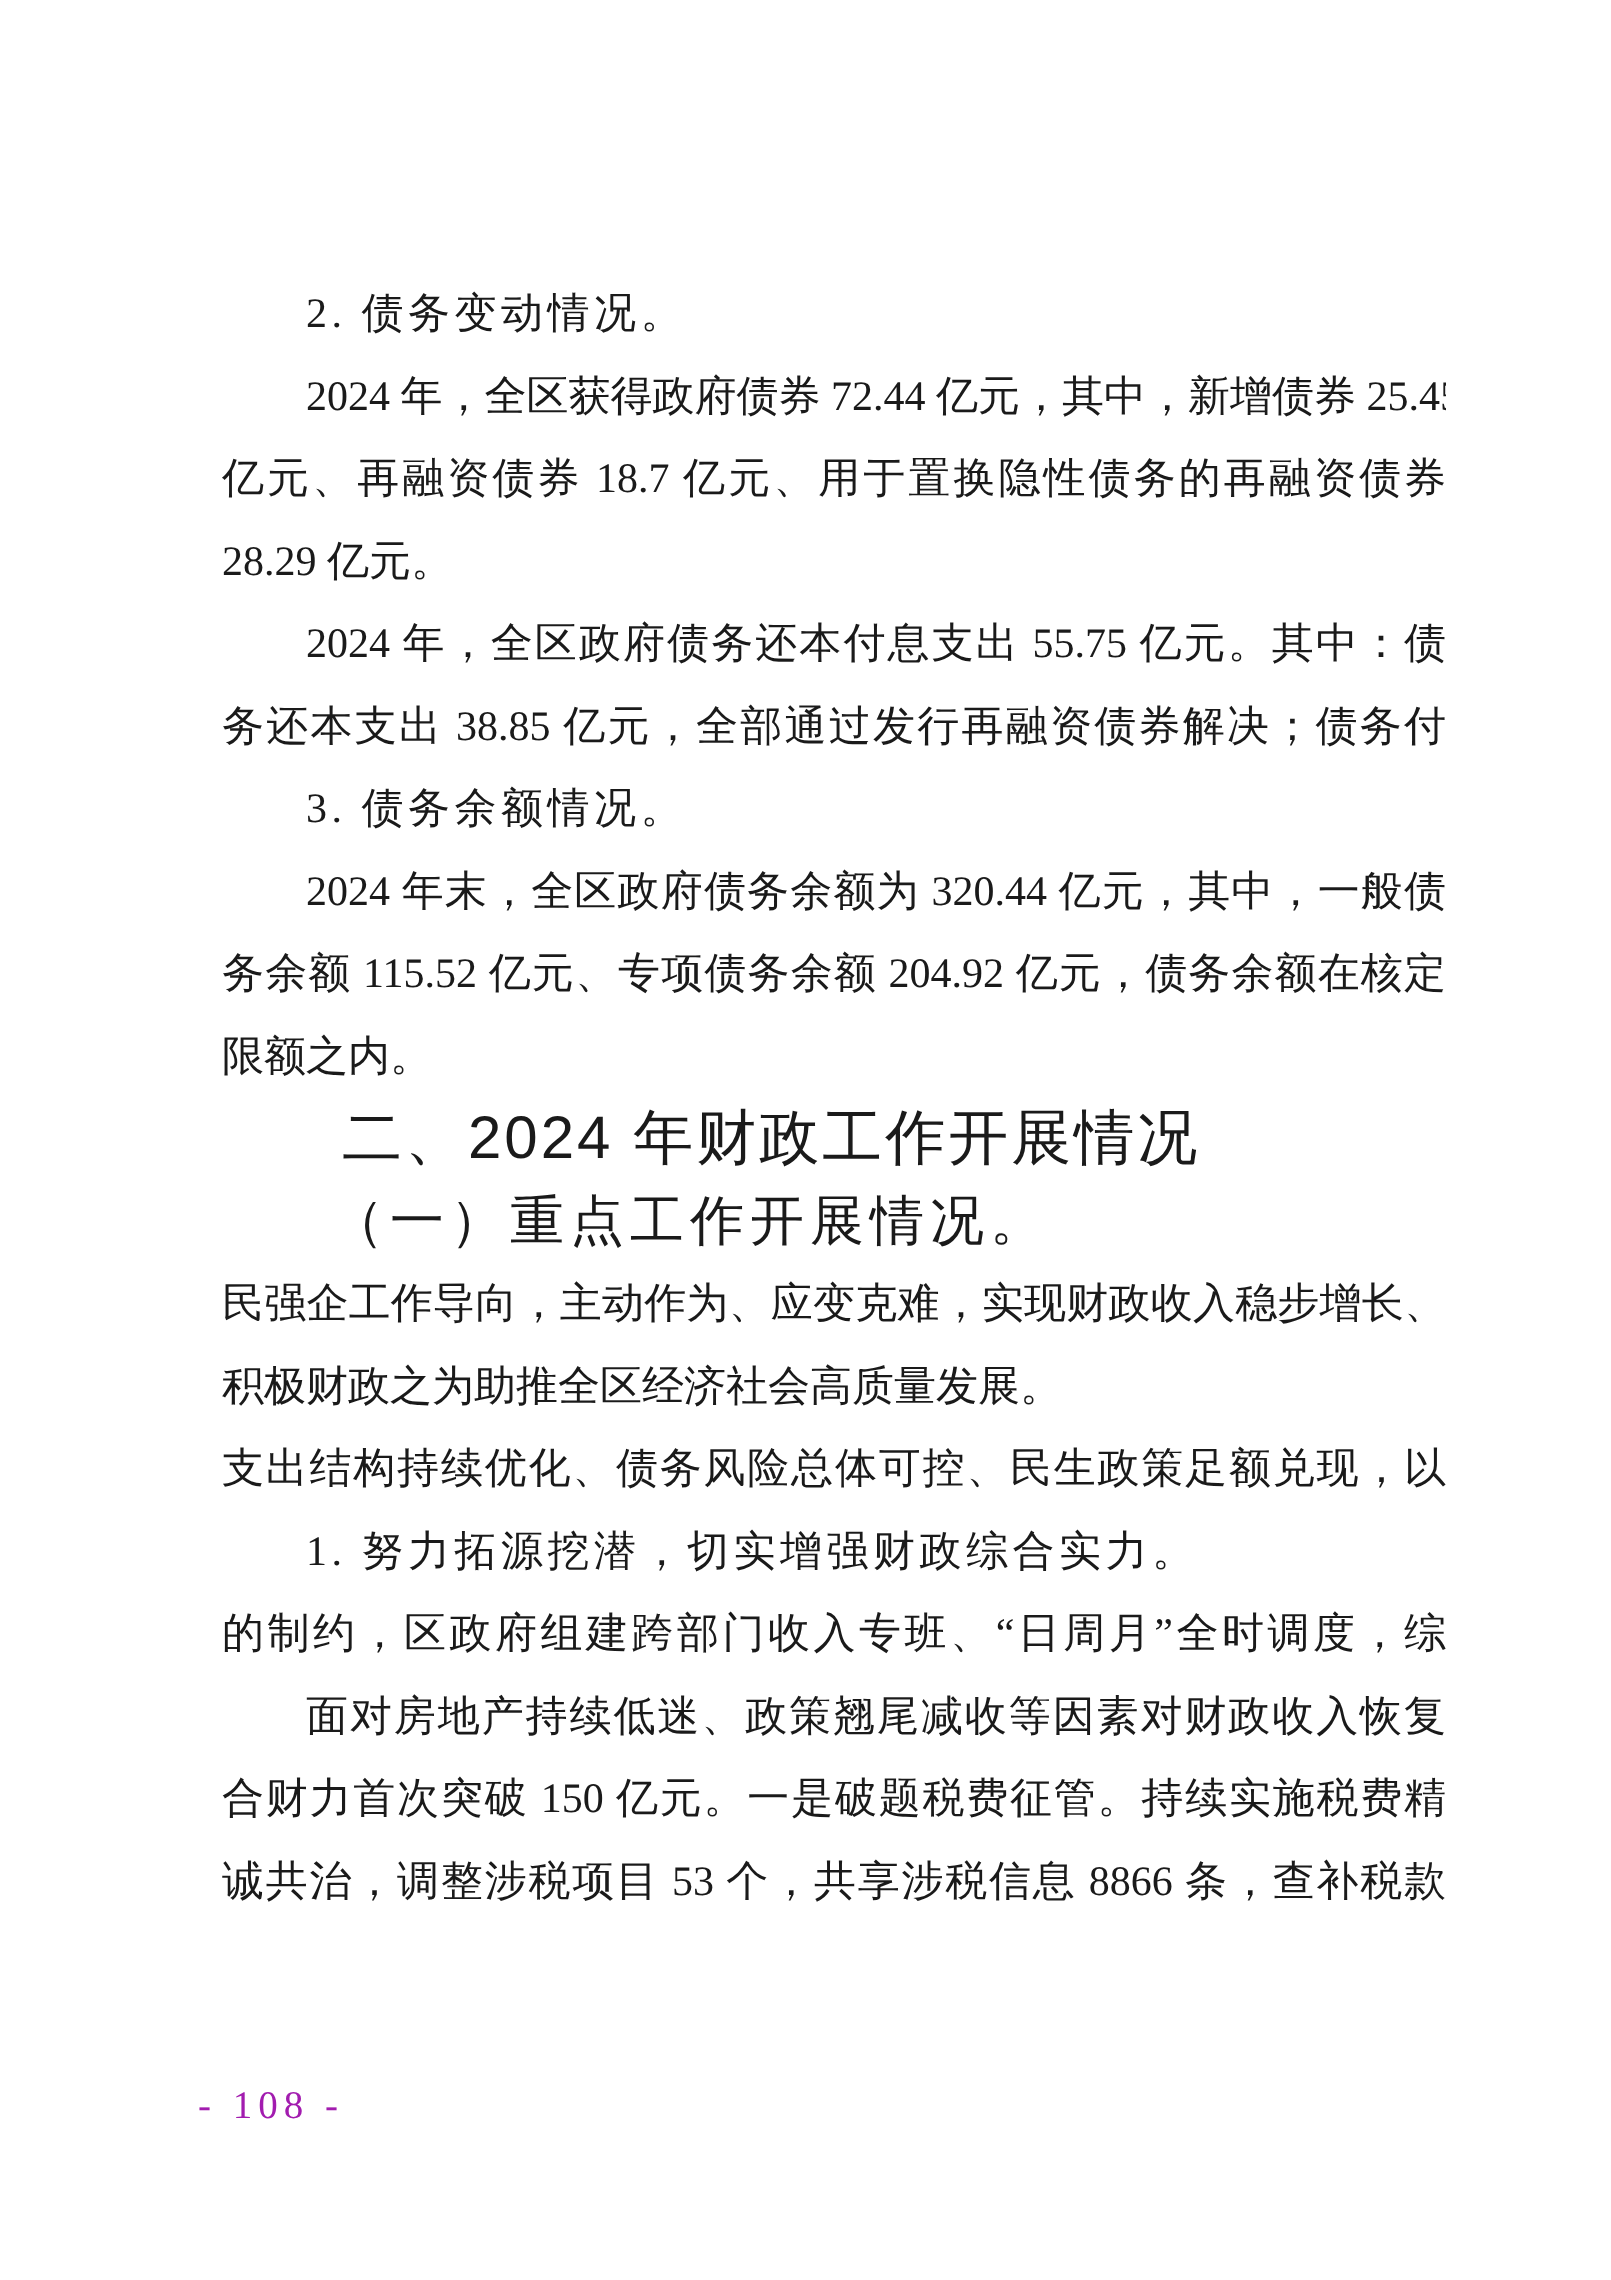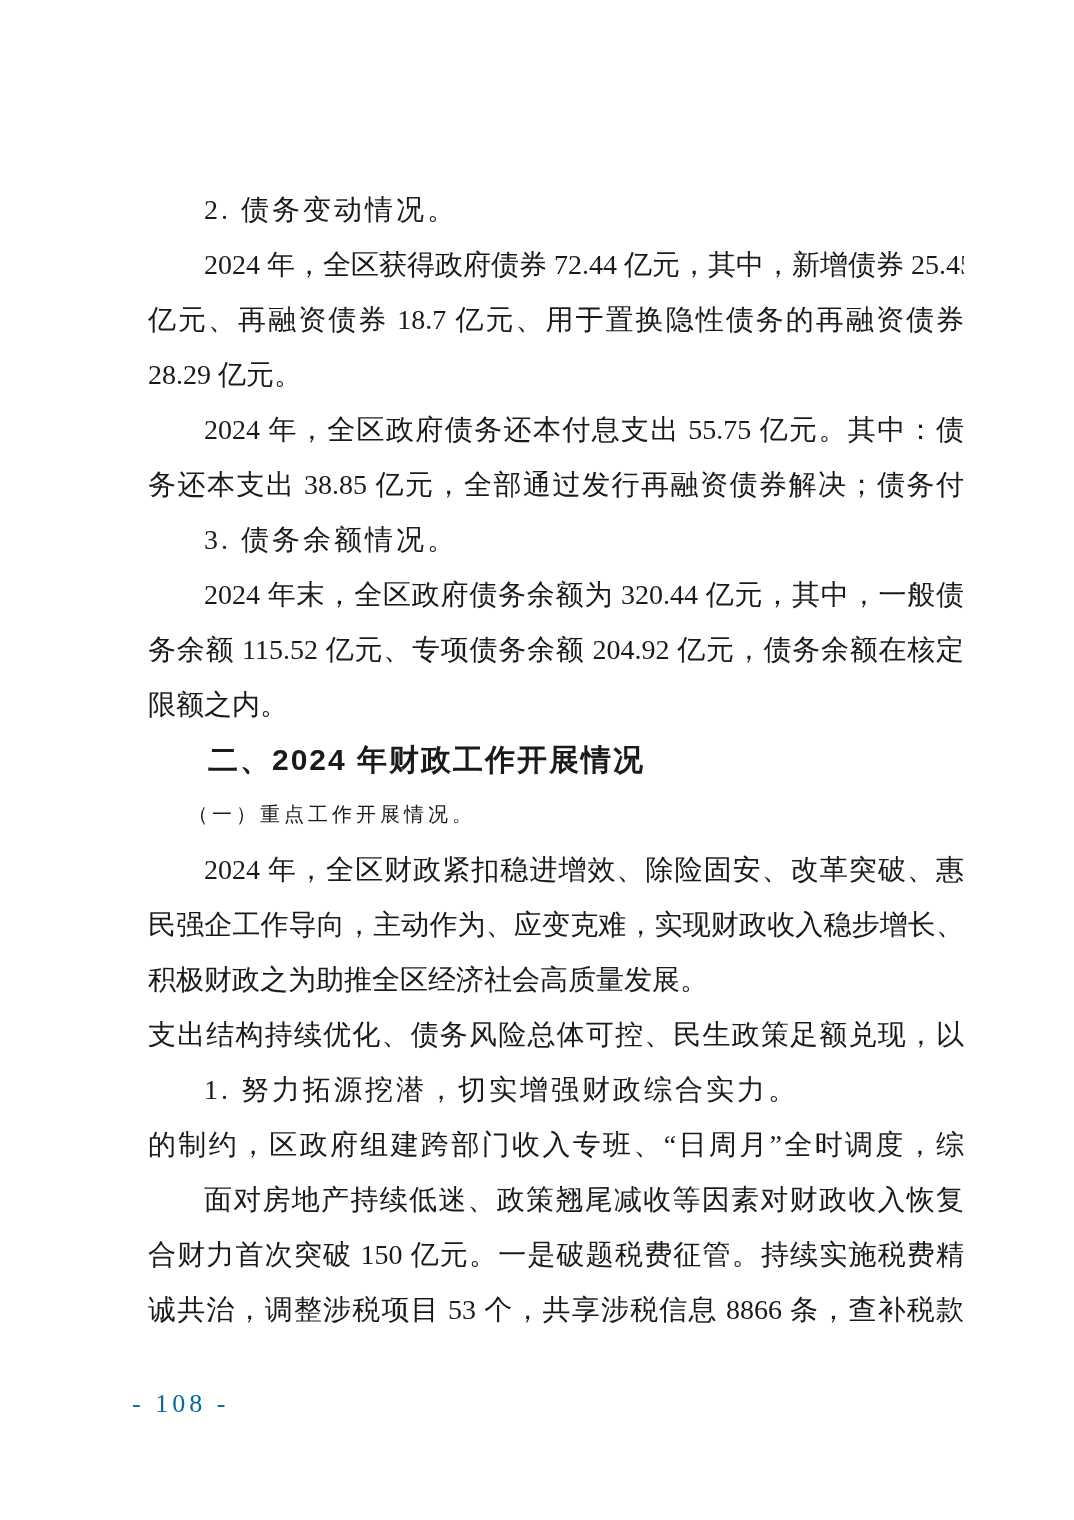--- a/index.html
+++ b/index.html
@@ -38,61 +38,60 @@
   .line.indent {
     text-indent: 2em;
   }
   
   .line.h3 {
     letter-spacing: 3px;
   }
   
   .line.h1 {
     font-family: "Liberation Sans", "DejaVu Sans", sans-serif;
-    font-weight: bold;
-    font-size: 30px;
+    font-weight: normal;
+    font-size: 40px;
     letter-spacing: 2px;
   }
   
   .line.h2 {
-    font-size: 20px;
+    font-size: 36px;
     letter-spacing: 4px;
   }
   .bold-seg {
     font-weight: normal;
   }
   .page-number {
     position: absolute;
     left: 132px;
     top: 1384px;
     height: 40px;
     line-height: 40px;
     font-size: 26px;
     letter-spacing: 4px;
-    color: #0369a1;
+    color: #a21caf;
   }
 </style>
 </head>
 <body>
 
 <div class="page">
   <div class="textblock">
     <div class="line indent end h3">2. 债务变动情况。</div>
     <div class="line indent">2024 年，全区获得政府债券 72.44 亿元，其中，新增债券 25.45</div>
     <div class="line">亿元、再融资债券 18.7 亿元、用于置换隐性债务的再融资债券</div>
     <div class="line end">28.29 亿元。</div>
     <div class="line indent">2024 年，全区政府债务还本付息支出 55.75 亿元。其中：债</div>
     <div class="line">务还本支出 38.85 亿元，全部通过发行再融资债券解决；债务付</div>
     <div class="line indent end h3">3. 债务余额情况。</div>
     <div class="line indent">2024 年末，全区政府债务余额为 320.44 亿元，其中，一般债</div>
     <div class="line">务余额 115.52 亿元、专项债务余额 204.92 亿元，债务余额在核定</div>
     <div class="line end">限额之内。</div>
     <div class="line indent end h1">二、2024 年财政工作开展情况</div>
     <div class="line indent end h2">（一）重点工作开展情况。</div>
-    <div class="line indent">2024 年，全区财政紧扣稳进增效、除险固安、改革突破、惠</div>
     <div class="line">民强企工作导向，主动作为、应变克难，实现财政收入稳步增长、</div>
     <div class="line end">积极财政之为助推全区经济社会高质量发展。</div>
     <div class="line">支出结构持续优化、债务风险总体可控、民生政策足额兑现，以</div>
     <div class="line indent end h3">1. 努力拓源挖潜，切实增强财政综合实力。</div>
     <div class="line">的制约，区政府组建跨部门收入专班、“日周月”全时调度，综</div>
     <div class="line indent">面对房地产持续低迷、政策翘尾减收等因素对财政收入恢复</div>
     <div class="line"><span>合财力首次突破 150 亿元。</span><span class="bold-seg">一是破题税费征管。</span><span>持续实施税费精</span></div>
     <div class="line">诚共治，调整涉税项目 53 个，共享涉税信息 8866 条，查补税款</div>
   </div>
   <div class="page-number">- 108 -</div>

